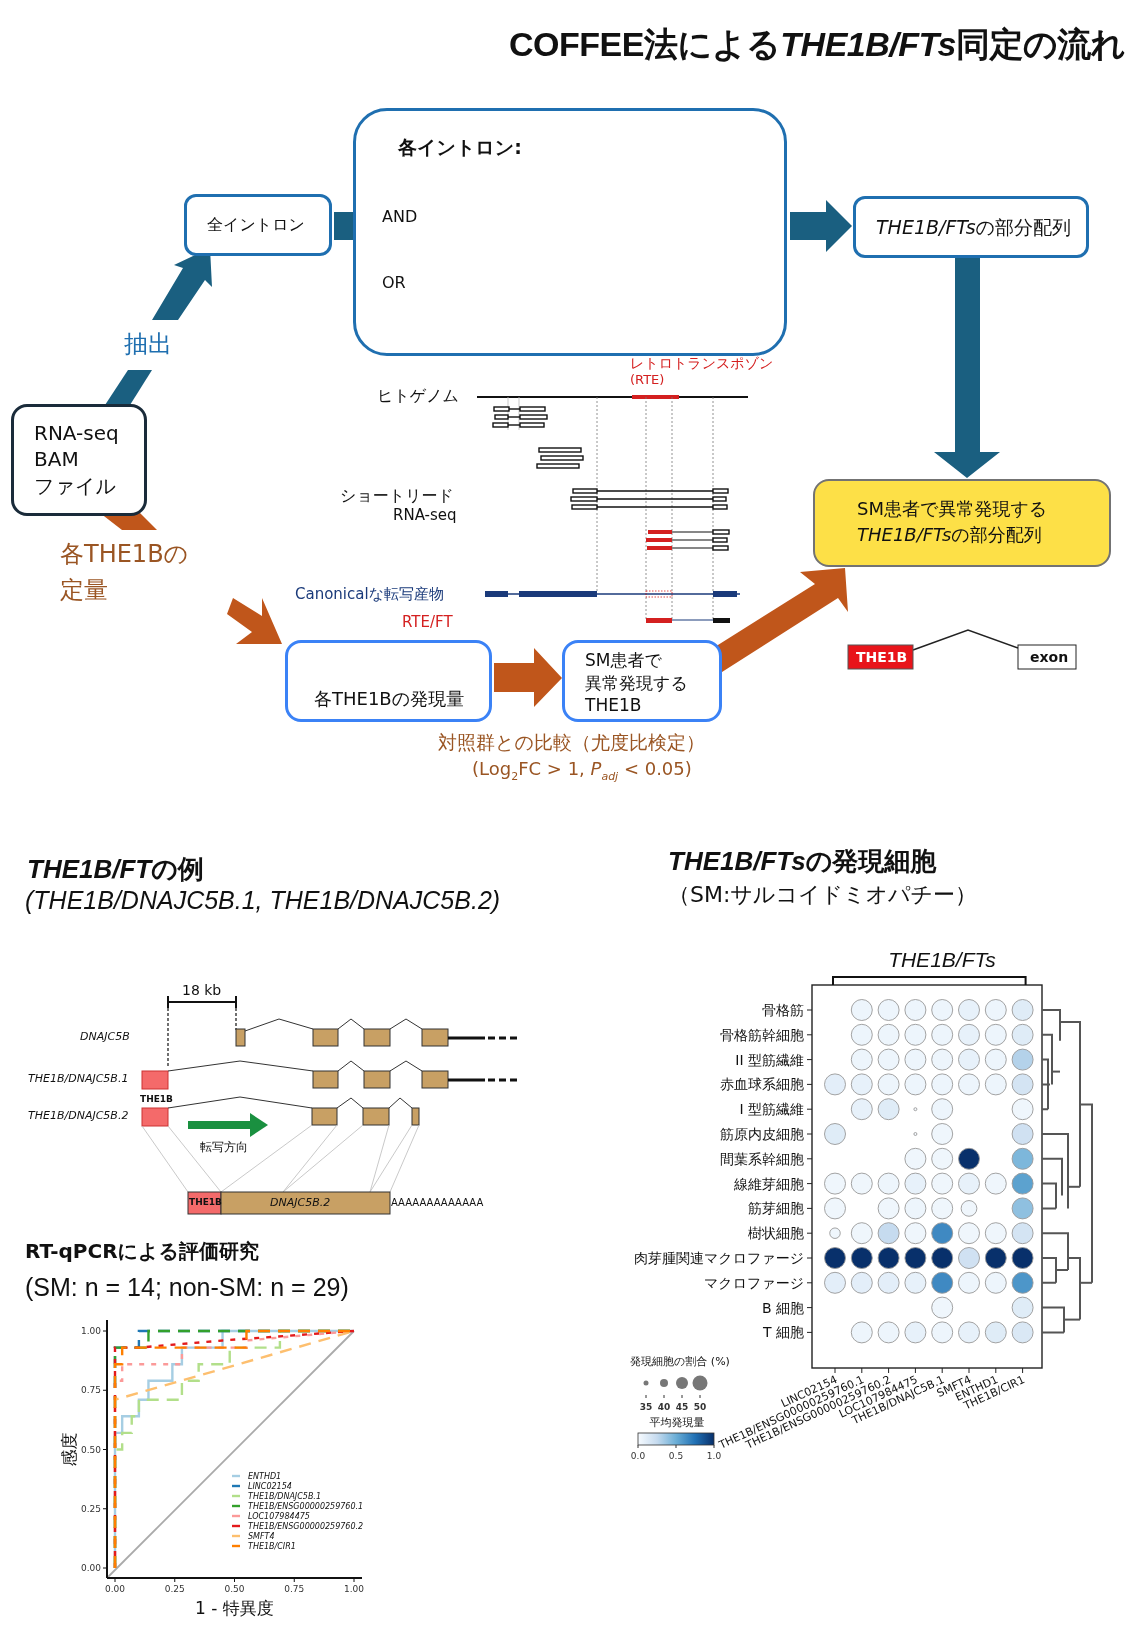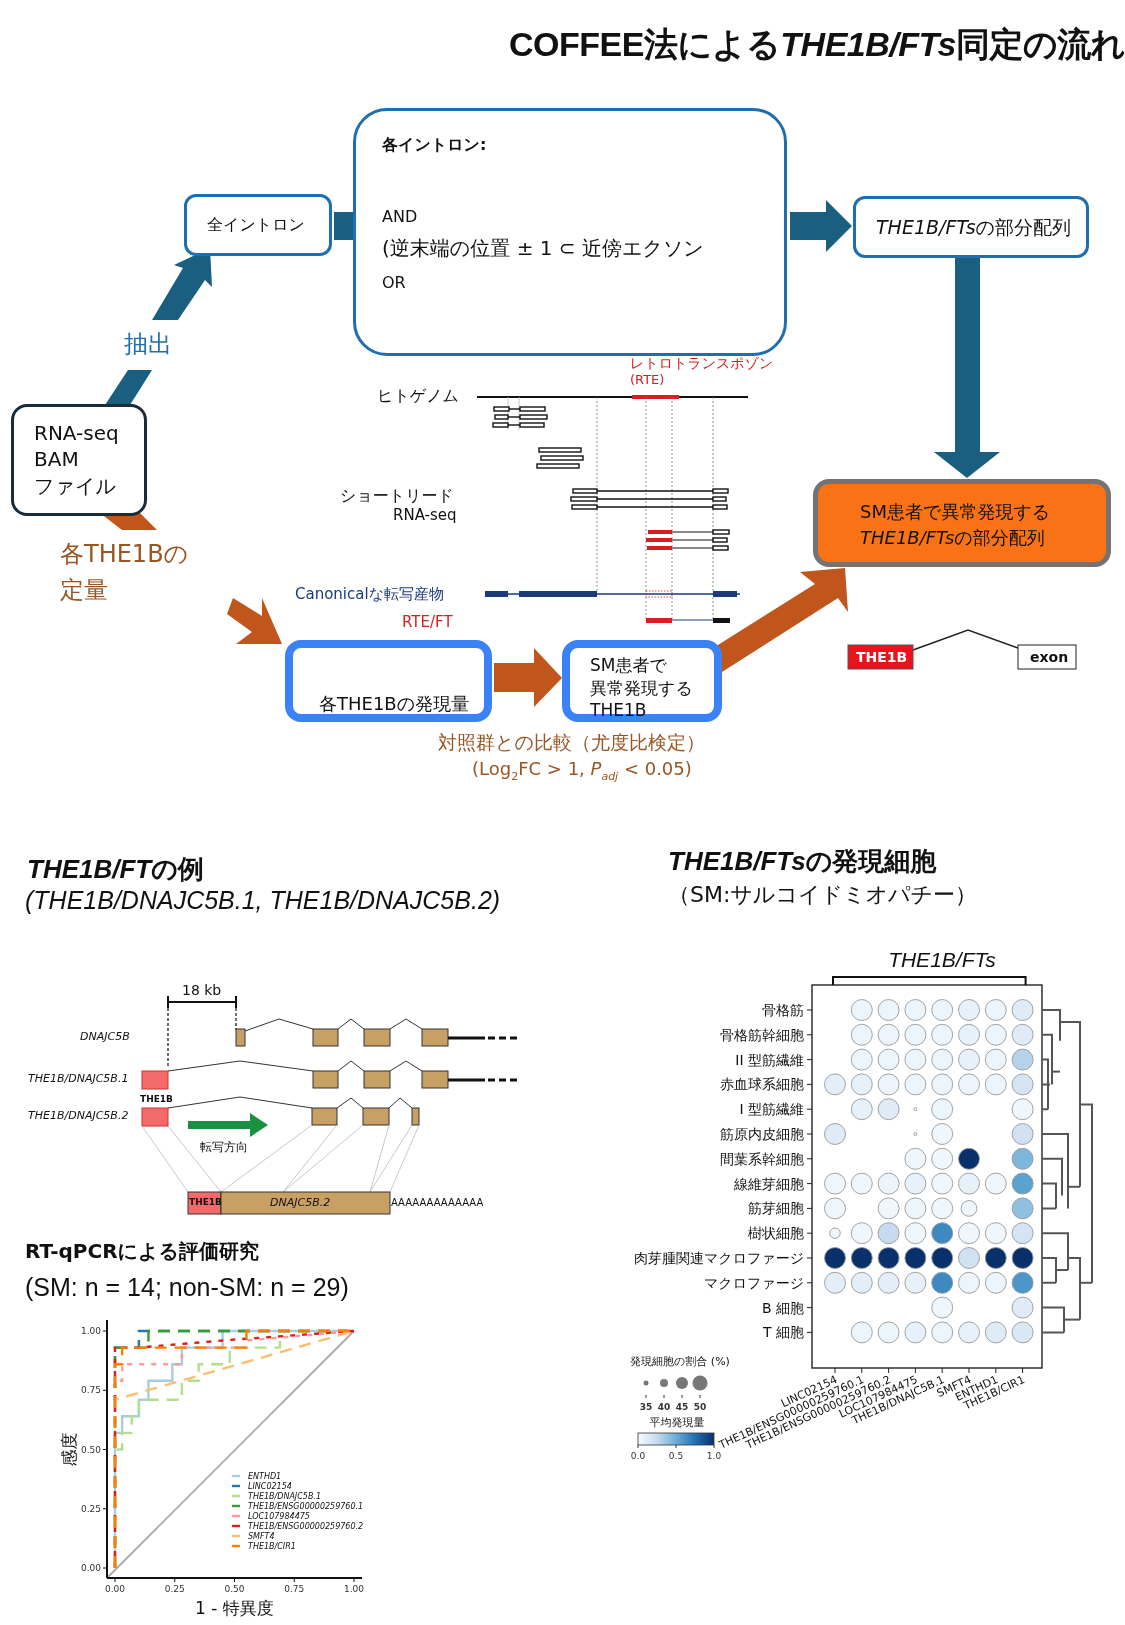--- a/index.html
+++ b/index.html
@@ -2,23 +2,23 @@
 <html><head>
 <meta charset="utf-8">
 <style>
   html,body{margin:0;padding:0;background:#fff;}
   body{width:1125px;height:1625px;position:relative;overflow:hidden;font-family:"DejaVu Sans","Liberation Sans",sans-serif;color:#111;}
   .abs{position:absolute;}
   .title{left:0;width:1125px;top:22px;text-align:right;font-size:34px;font-weight:bold;font-family:"Liberation Sans","DejaVu Sans",sans-serif;letter-spacing:-0.5px;}
   .title i{font-style:italic;}
   .box{position:absolute;background:#fff;border-radius:16px;box-sizing:border-box;}
   .blue-box{border:3px solid #1f6fb0;}
-  .brown-box{border:8px solid #3b82f6;}
+  .brown-box{border:3px solid #3b82f6;}
   .dark-box{border:3px solid #1a2b3a;}
-  .green-box{border:5px solid #737373;background:#f97316;}
+  .green-box{border:2px solid #737373;background:#fde047;}
   .lbl{position:absolute;white-space:nowrap;}
   svg{position:absolute;left:0;top:0;}
   .sec-h{font-weight:bold;font-style:italic;font-size:26px;font-family:"Liberation Sans",sans-serif;}
   .sec-sub{font-size:25px;font-family:"Liberation Sans",sans-serif;}
 </style>
 </head>
 <body>
 
 <div class="abs title">
   <span>COFFEE法による</span><i>THE1B/FTs</i><span>同定の流れ</span>
@@ -41,23 +41,22 @@
   <polygon points="494,663 534,663 534,648 562,678 534,707 534,692 494,692" fill="#c0561b"></polygon>
 
   <polygon points="722,672 838,598 848,612 845,568 800,572 815,584 710,650" fill="#c0561b"></polygon>
 </svg>
 
 <div class="box blue-box" style="left:184px;top:194px;width:148px;height:62px;border-radius:12px;">
   <div class="lbl" style="left:20px;top:18px;font-size:16px;">全イントロン</div>
 </div>
 
 <div class="box blue-box" style="left:353px;top:108px;width:434px;height:248px;border-radius:34px;">
-  <div class="lbl" style="left:26px;top:24px;font-size:16px;font-weight:bold;text-align:right;">各イントロン:</div>
+  <div class="lbl" style="left:42px;top:24px;font-size:19px;font-weight:bold;text-align:right;">各イントロン:</div>
   <div class="lbl" style="left:26px;top:96px;font-size:16px;">AND</div>
-  <div class="lbl" style="left:26px;top:124px;font-size:20px;">(逆末端の位置 ± 1 ⊂ 近傍エクソン</div>
   <div class="lbl" style="left:26px;top:162px;font-size:16px;">OR</div>
 </div>
 
 <div class="box blue-box" style="left:853px;top:196px;width:236px;height:62px;border-radius:12px;">
   <div class="lbl" style="left:20px;top:16px;font-size:19px;">
     <i>THE1B/FTs</i><span>の部分配列</span>
   </div>
 </div>
 
 <div class="box dark-box" style="left:11px;top:404px;width:136px;height:112px;">

